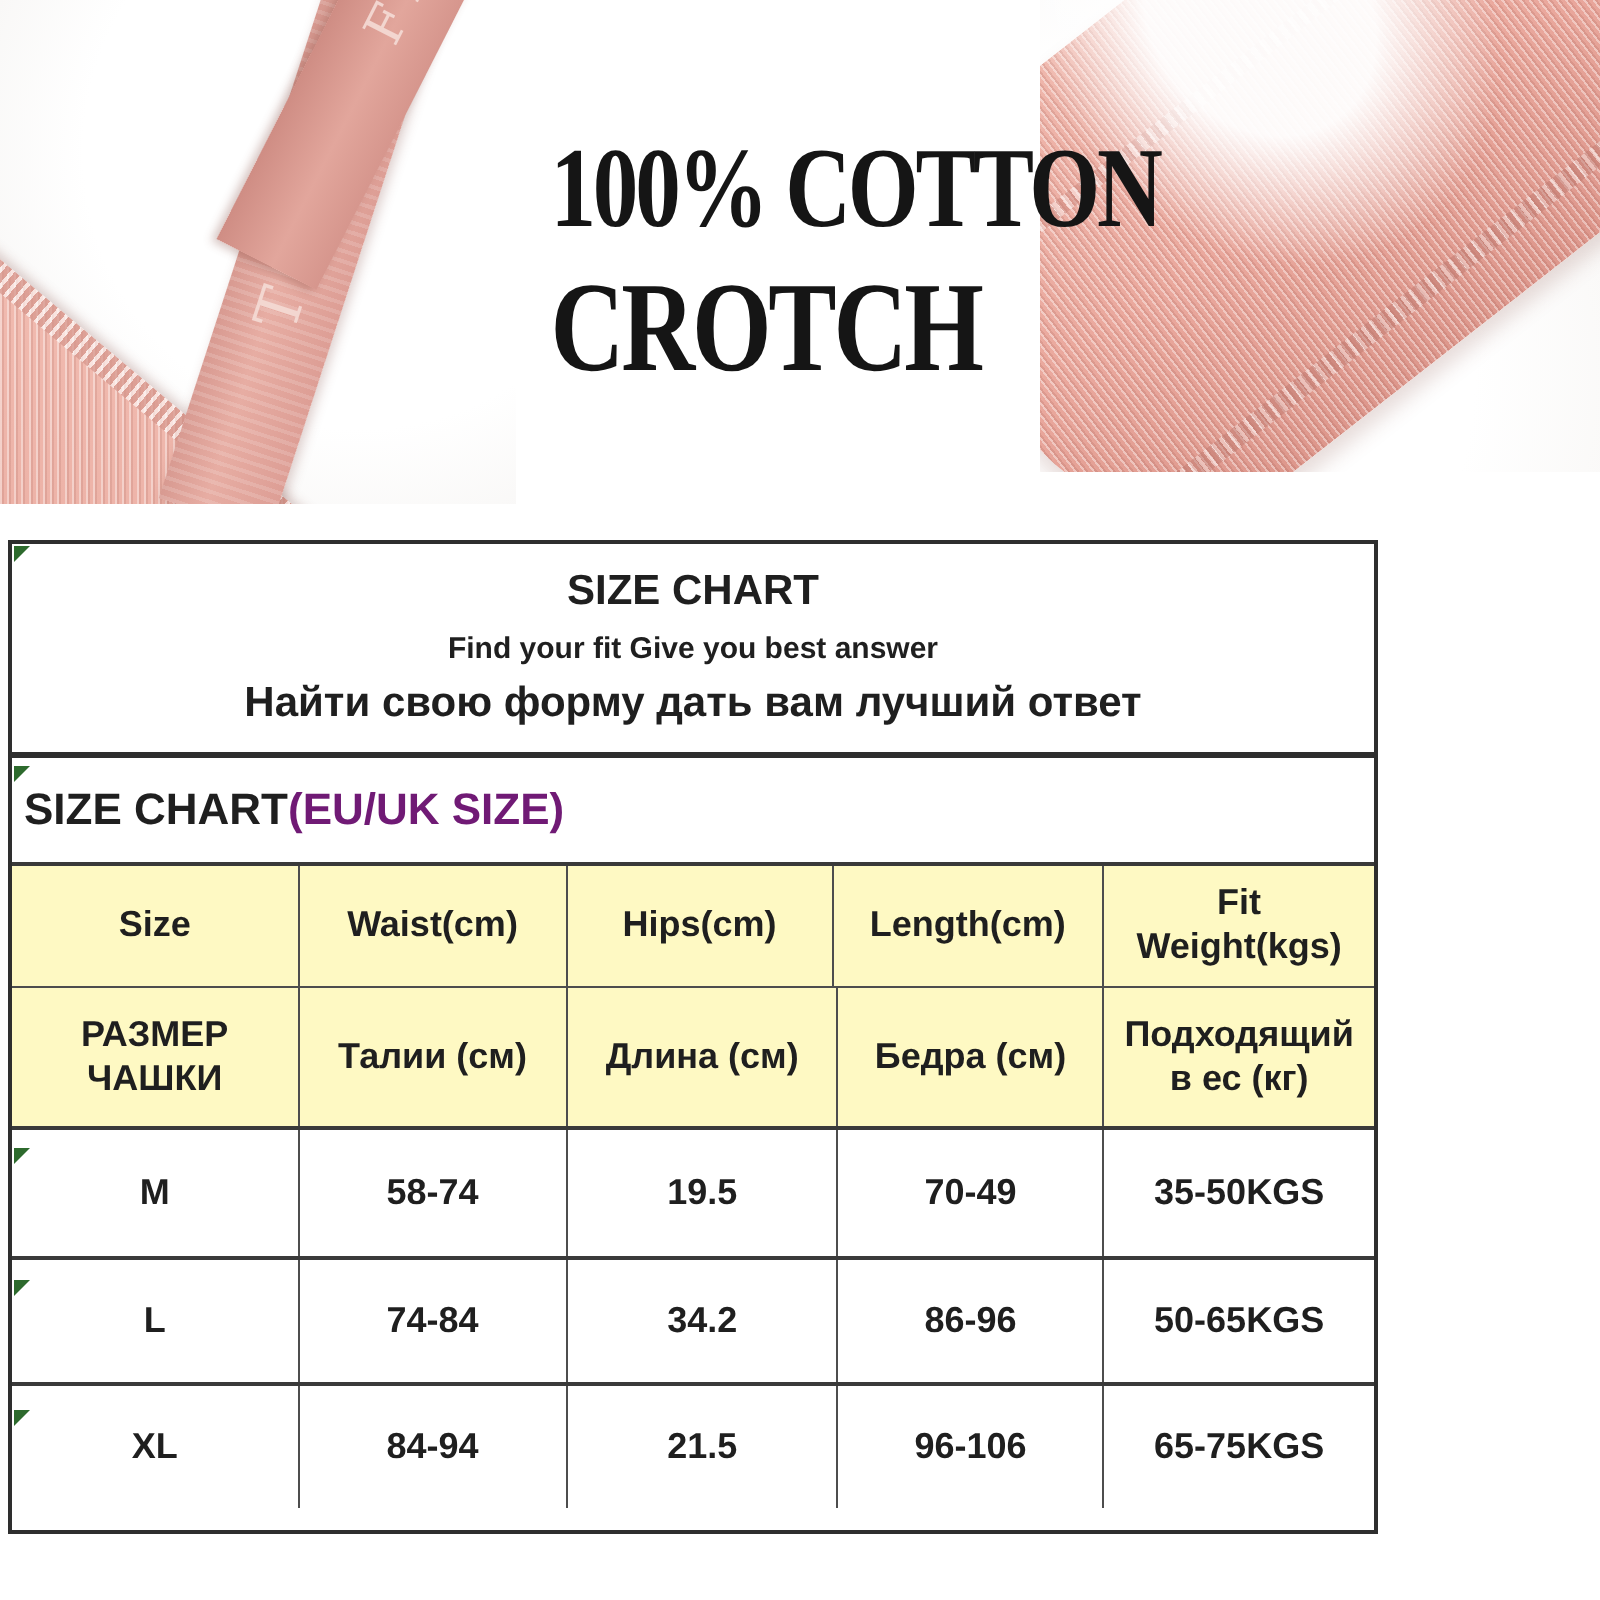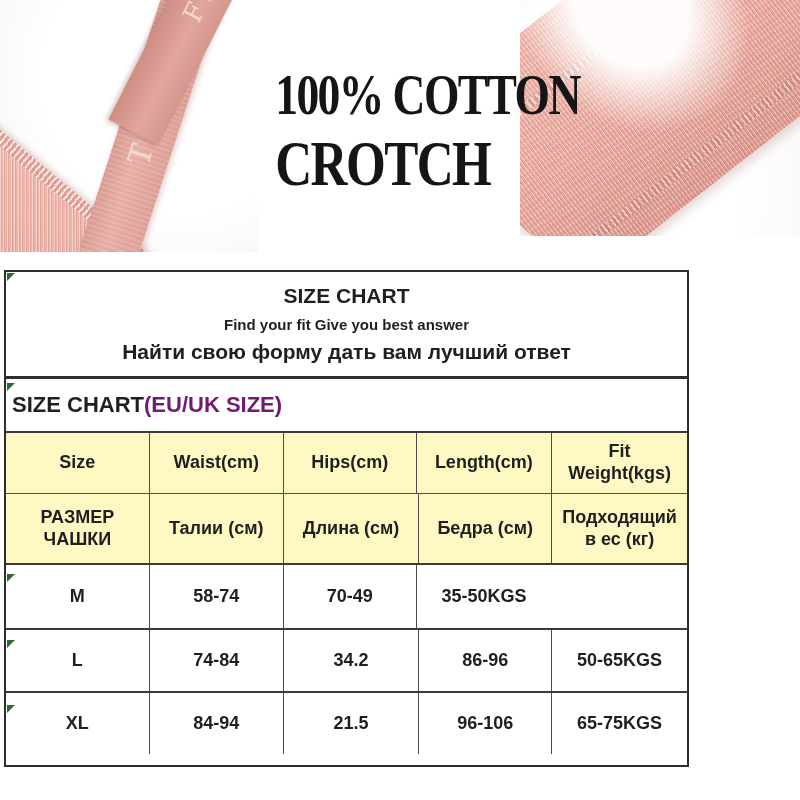--- a/index.html
+++ b/index.html
@@ -188,20 +188,21 @@
       <div class="cell w1">РАЗМЕР ЧАШКИ</div>
       <div class="cell w2">Талии (см)</div>
       <div class="cell w3">Длина (см)</div>
       <div class="cell w4">Бедра (см)</div>
       <div class="cell w5">Подходящий в ес (кг)</div>
     </div>
 
     <div class="trow data-row">
       <div class="cell w1">M</div>
       <div class="cell w2">58-74</div>
+      <div class="cell w3">19.5</div>
       <div class="cell w4">70-49</div>
       <div class="cell w5">35-50KGS</div>
     </div>
 
     <div class="trow data-row">
       <div class="cell w1">L</div>
       <div class="cell w2">74-84</div>
       <div class="cell w3">34.2</div>
       <div class="cell w4">86-96</div>
       <div class="cell w5">50-65KGS</div>

